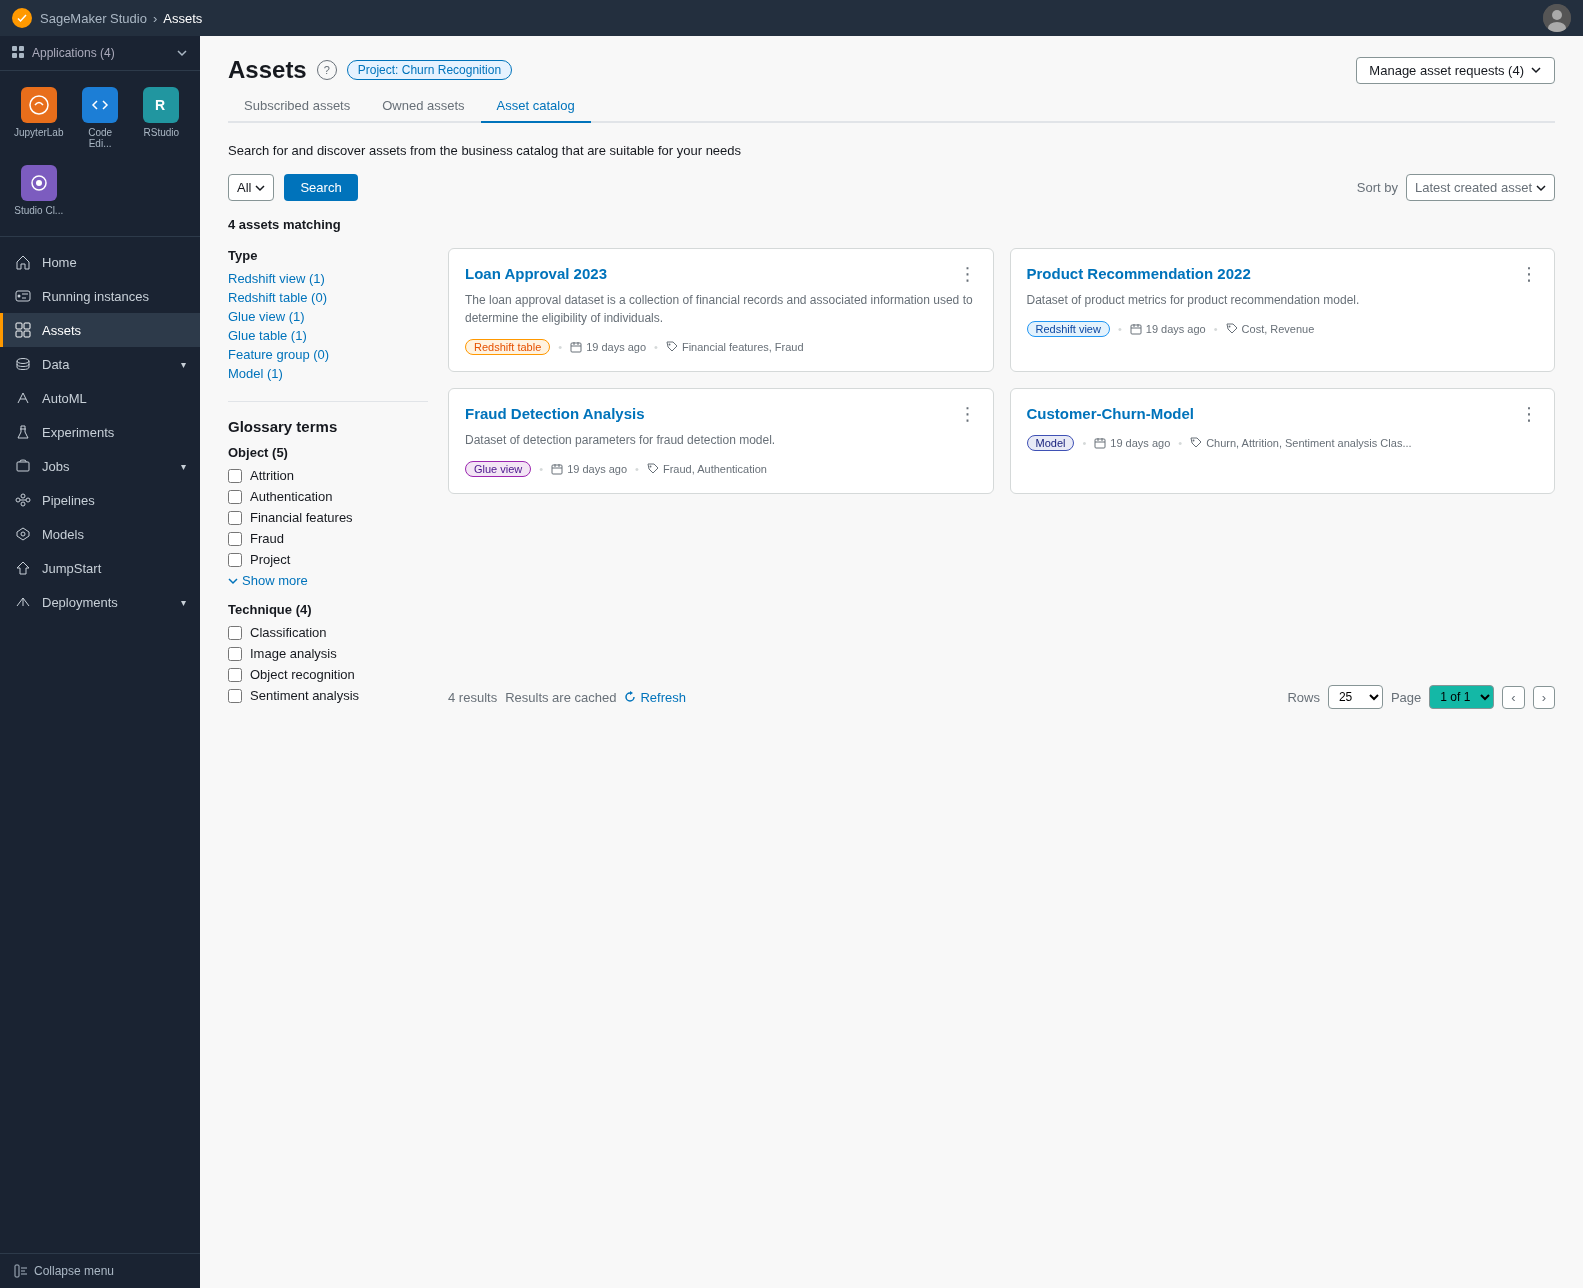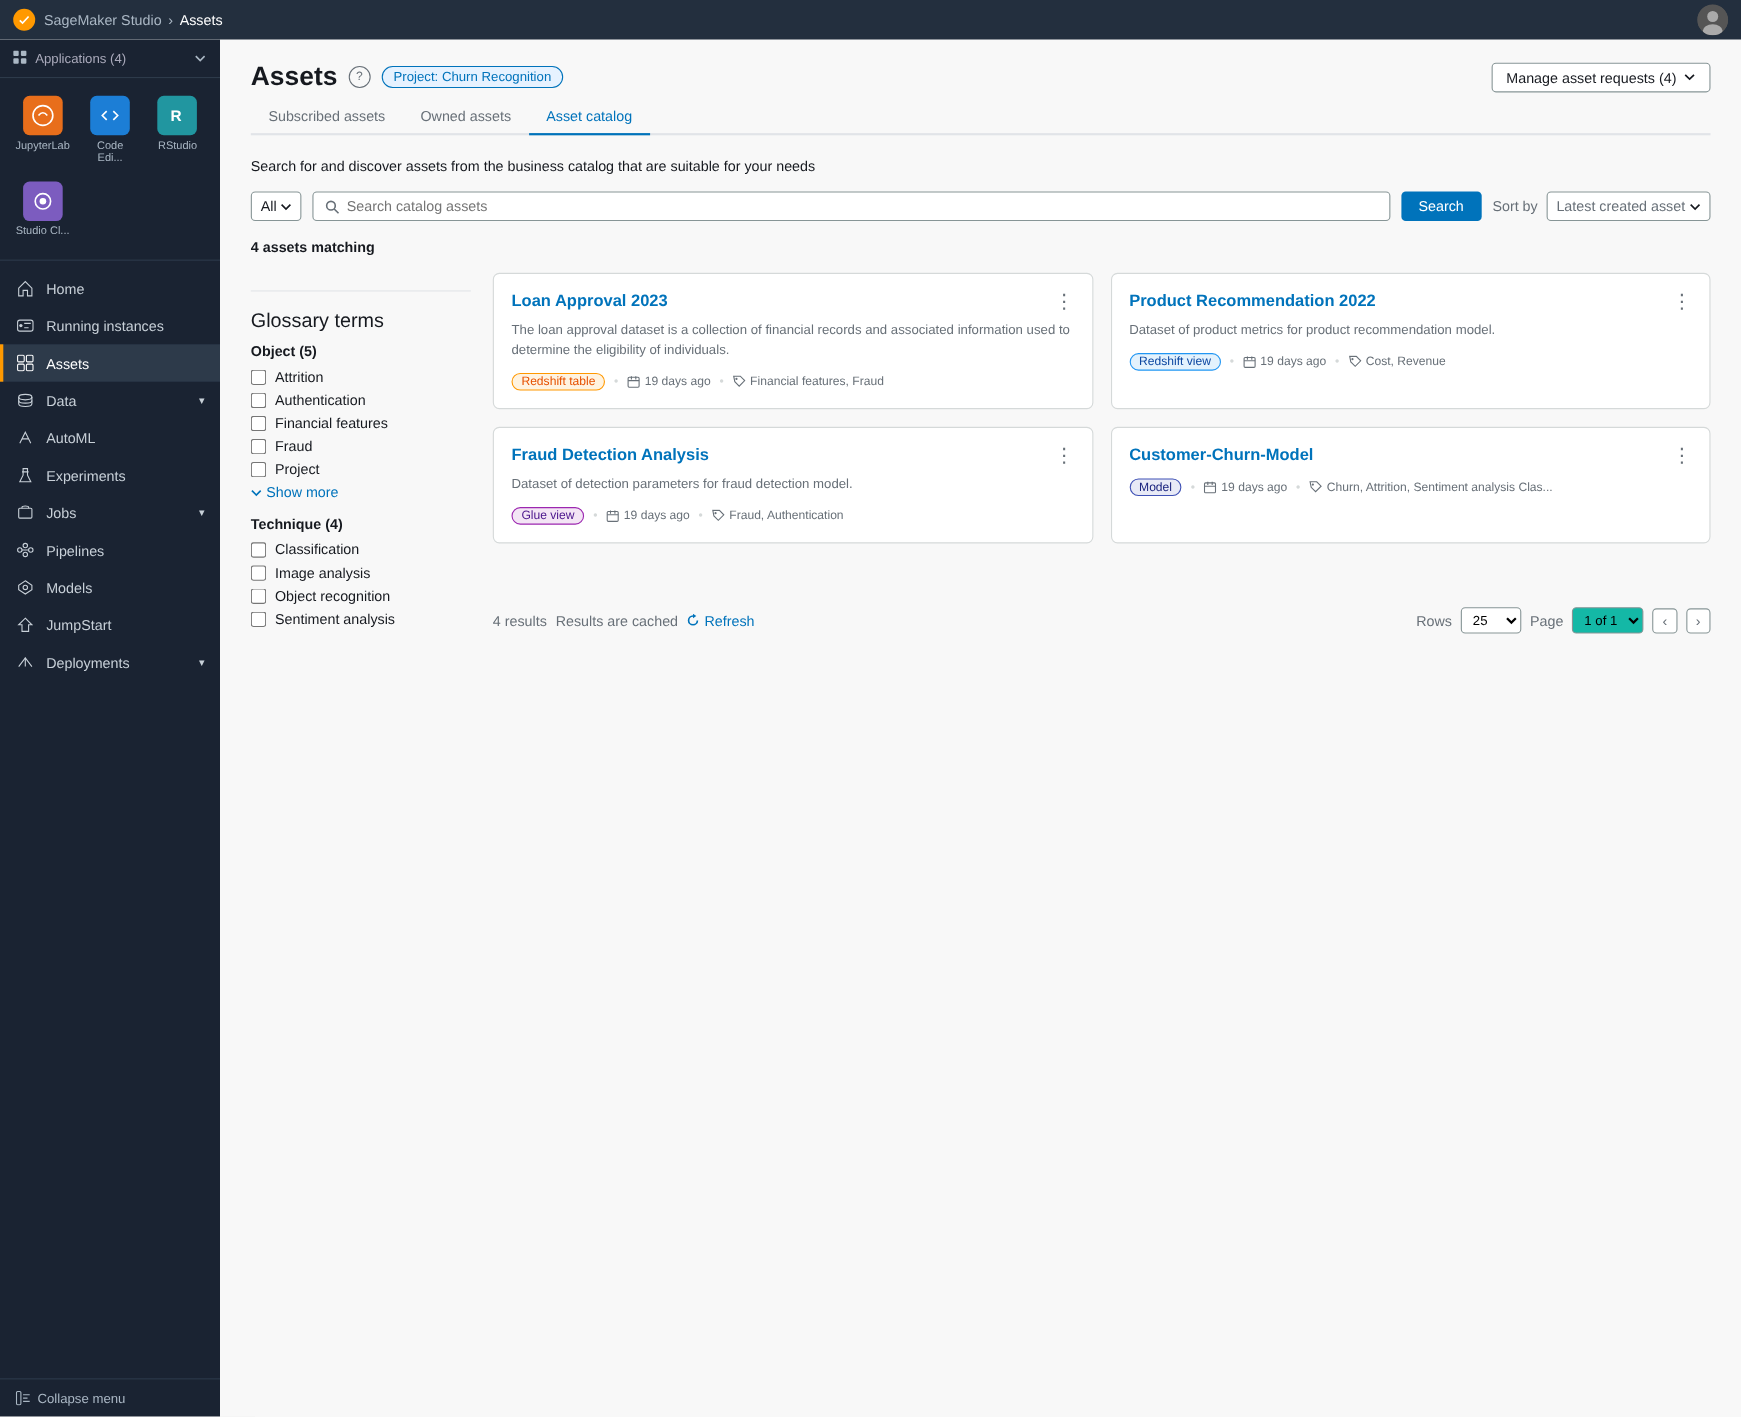--- a/index.html
+++ b/index.html
@@ -76,21 +76,21 @@
 
     
     .content-with-filter { display: flex; gap: 20px; }
 
     
     .filter-panel { width: 200px; flex-shrink: 0; }
     .filter-section { margin-bottom: 20px; }
     .filter-section-title { font-size: 13px; font-weight: 600; color: #16191f; margin-bottom: 8px; }
     .filter-item { font-size: 13px; color: #0073bb; cursor: pointer; margin-bottom: 4px; text-decoration: none; display: block; }
     .filter-divider { height: 1px; background: #e1e4e8; margin: 16px 0; }
-    .filter-glossary-title { font-size: 18px; font-weight: 400; color: #16191f; margin-bottom: 10px; }
+    .filter-glossary-title { font-size: 15px; font-weight: 700; color: #16191f; margin-bottom: 10px; }
     .filter-object-title { font-size: 13px; font-weight: 600; color: #16191f; margin-bottom: 8px; }
     .filter-checkbox-row { display: flex; align-items: center; gap: 8px; margin-bottom: 6px; font-size: 13px; color: #16191f; }
     .filter-checkbox-row input[type="checkbox"] { width: 14px; height: 14px; cursor: pointer; }
     .show-more { display: flex; align-items: center; gap: 4px; color: #0073bb; font-size: 13px; cursor: pointer; margin-top: 4px; }
     .technique-title { font-size: 13px; font-weight: 600; color: #16191f; margin-bottom: 8px; margin-top: 14px; }
 
     
     .assets-grid { display: grid; grid-template-columns: 1fr 1fr; gap: 16px; flex: 1; align-content: start; }
     .asset-card { background: #fff; border: 1px solid #d5d9d9; border-radius: 6px; padding: 16px; position: relative; cursor: pointer; }
     .asset-card-header { display: flex; align-items: flex-start; justify-content: space-between; margin-bottom: 8px; }
@@ -353,46 +353,48 @@
 
       <p class="catalog-desc">Search for and discover assets from the business catalog that are suitable for your needs</p>
 
       <div class="search-row">
         <div class="search-type-select">
           <span>All</span>
           <svg width="10" height="10" viewBox="0 0 10 10">
               <path d="M1 3 L5 7 L9 3" stroke="#16191f" stroke-width="1.5" fill="none"></path>
             </svg>
         </div>
-        <div class="search-input-wrap">
-          <svg width="14" height="14" viewBox="0 0 14 14">
-              <circle cx="6" cy="6" r="4" stroke="#687078" stroke-width="1.5" fill="none"></circle>
-              <line x1="9" y1="9" x2="13" y2="13" stroke="#687078" stroke-width="1.5"></line>
-            </svg>
-          <input type="text" placeholder="Search catalog assets" style="">
-        </div>
         <button class="search-btn">Search</button>
         <div class="sort-row">
           <span>Sort by</span>
           <div class="sort-select">
             <span>Latest created asset</span>
             <svg width="10" height="10" viewBox="0 0 10 10">
                 <path d="M1 3 L5 7 L9 3" stroke="#16191f" stroke-width="1.5" fill="none"></path>
               </svg>
           </div>
         </div>
       </div>
 
       <div class="results-summary">
         <strong>4 assets matching</strong>
       </div>
 
       <div class="content-with-filter">
 
         <div class="filter-panel">
+          <div class="filter-section">
+            <div class="filter-section-title">Type</div>
+            <a class="filter-item">Redshift view (1)</a>
+            <a class="filter-item">Redshift table (0)</a>
+            <a class="filter-item">Glue view (1)</a>
+            <a class="filter-item">Glue table (1)</a>
+            <a class="filter-item">Feature group (0)</a>
+            <a class="filter-item">Model (1)</a>
+          </div>
           <div class="filter-divider"></div>
           <div class="filter-glossary-title">Glossary terms</div>
           <div class="filter-object-title">Object (5)</div>
           <div class="filter-checkbox-row">
             <input type="checkbox" style="">
             <span>Attrition</span>
           </div>
           <div class="filter-checkbox-row">
             <input type="checkbox" style="">
             <span>Authentication</span>

